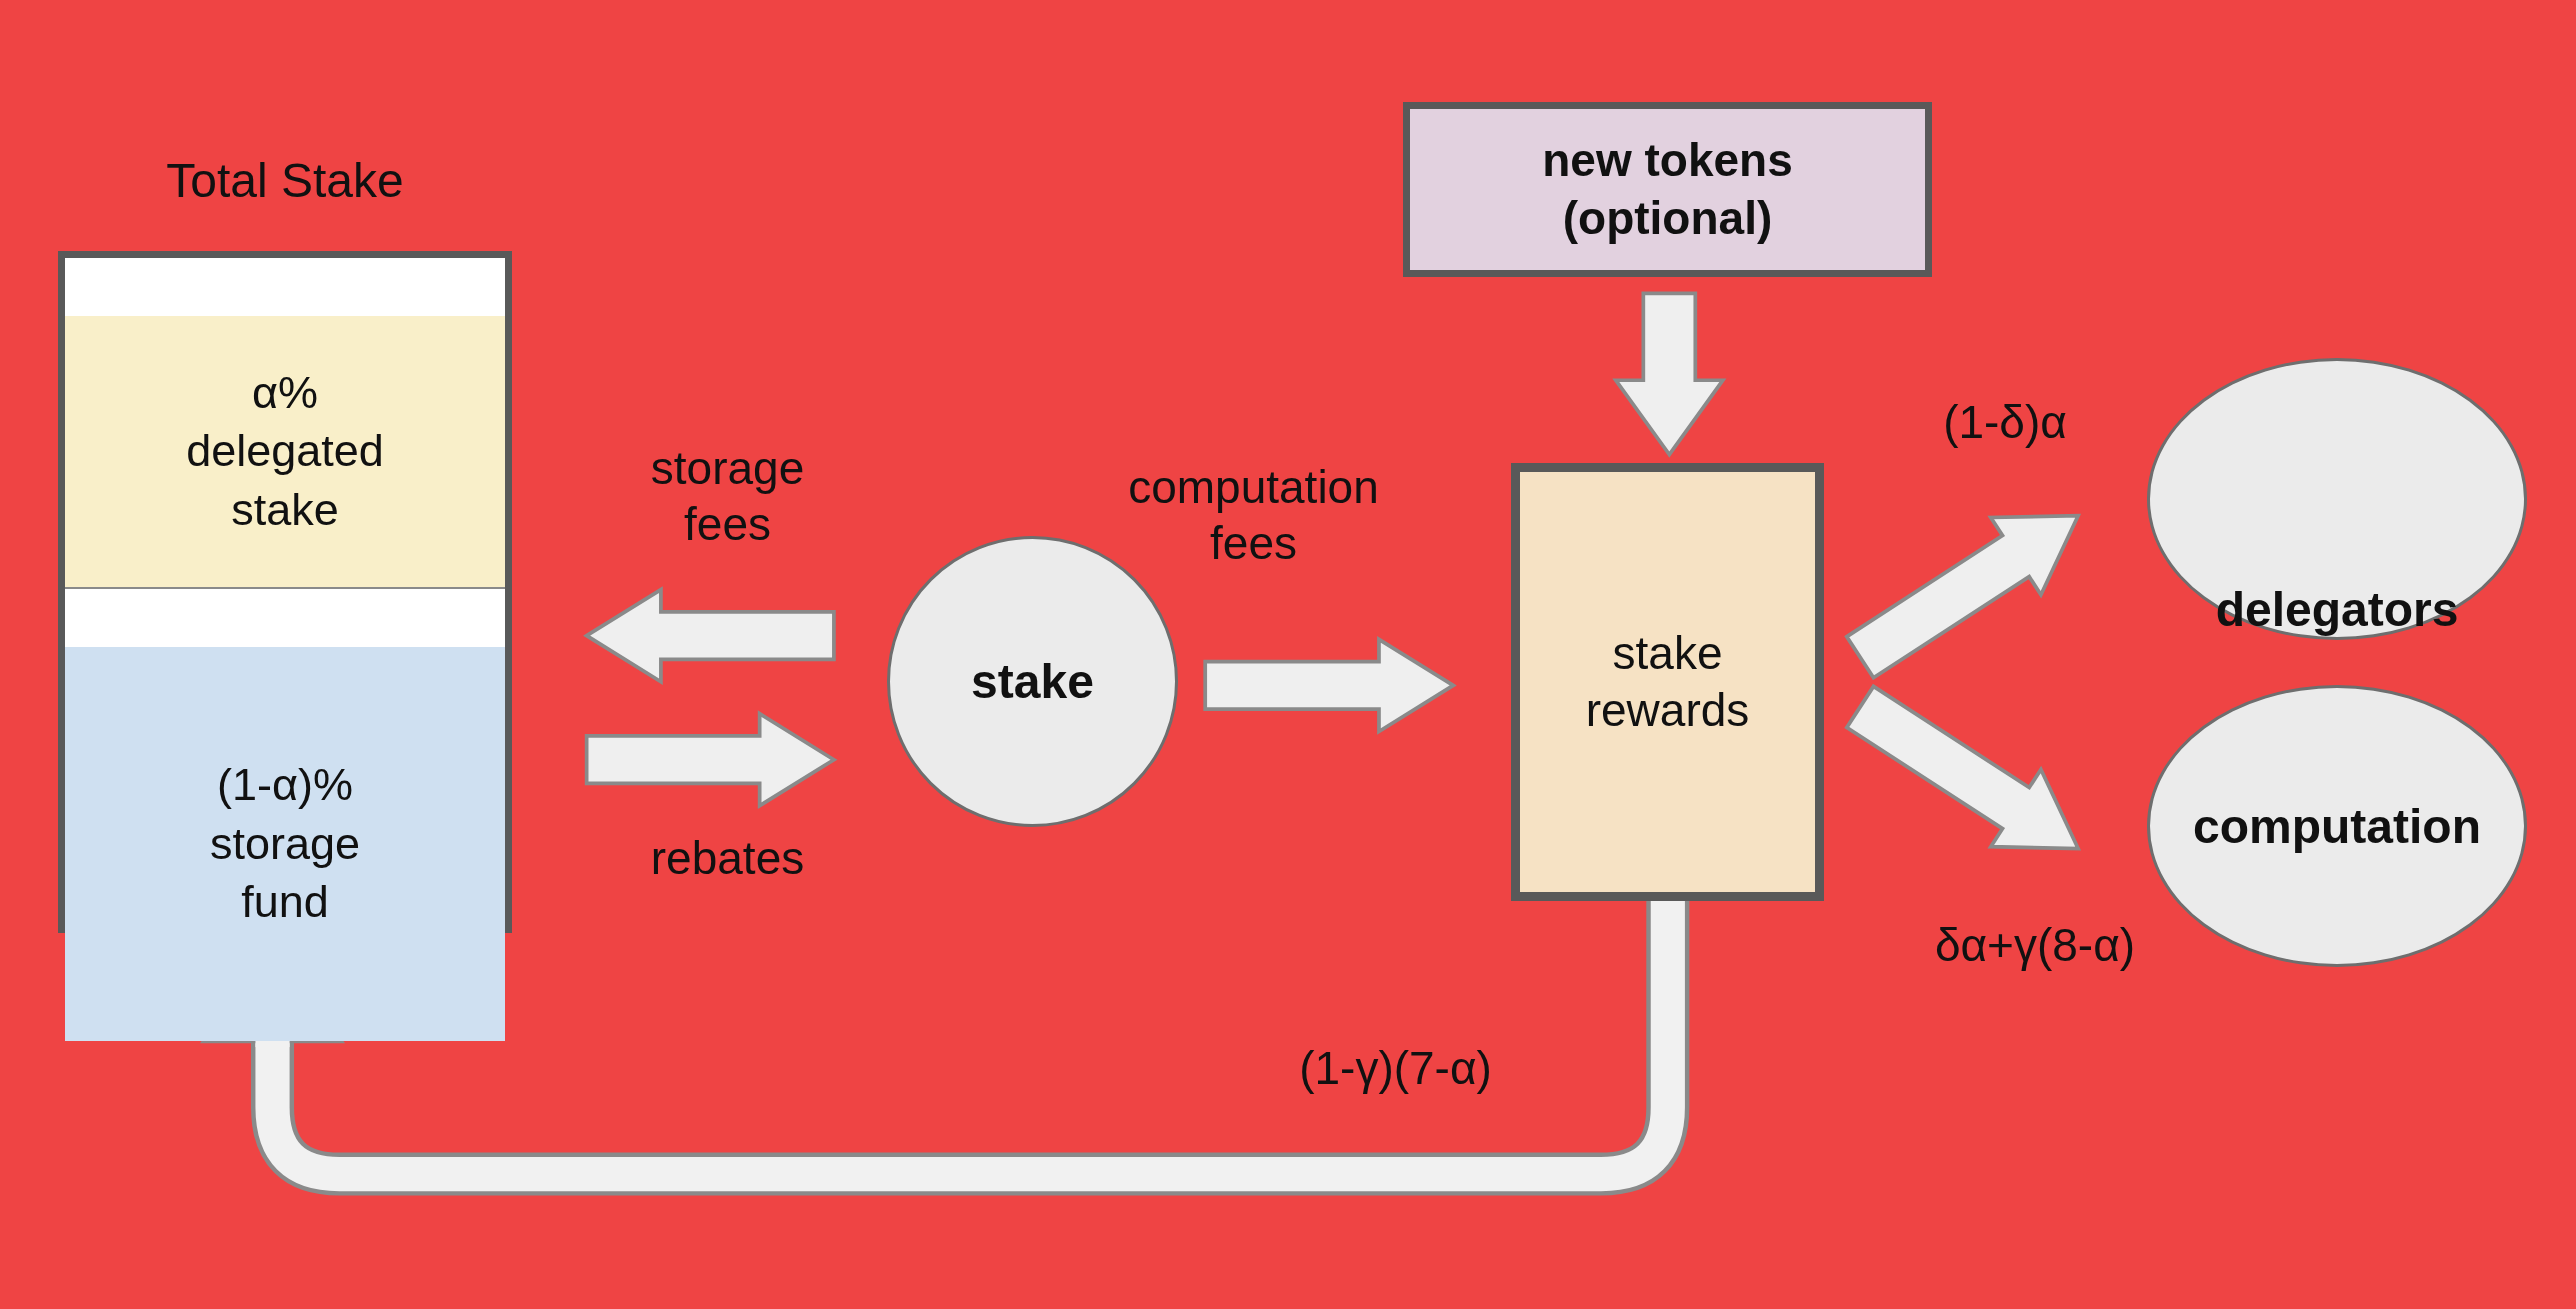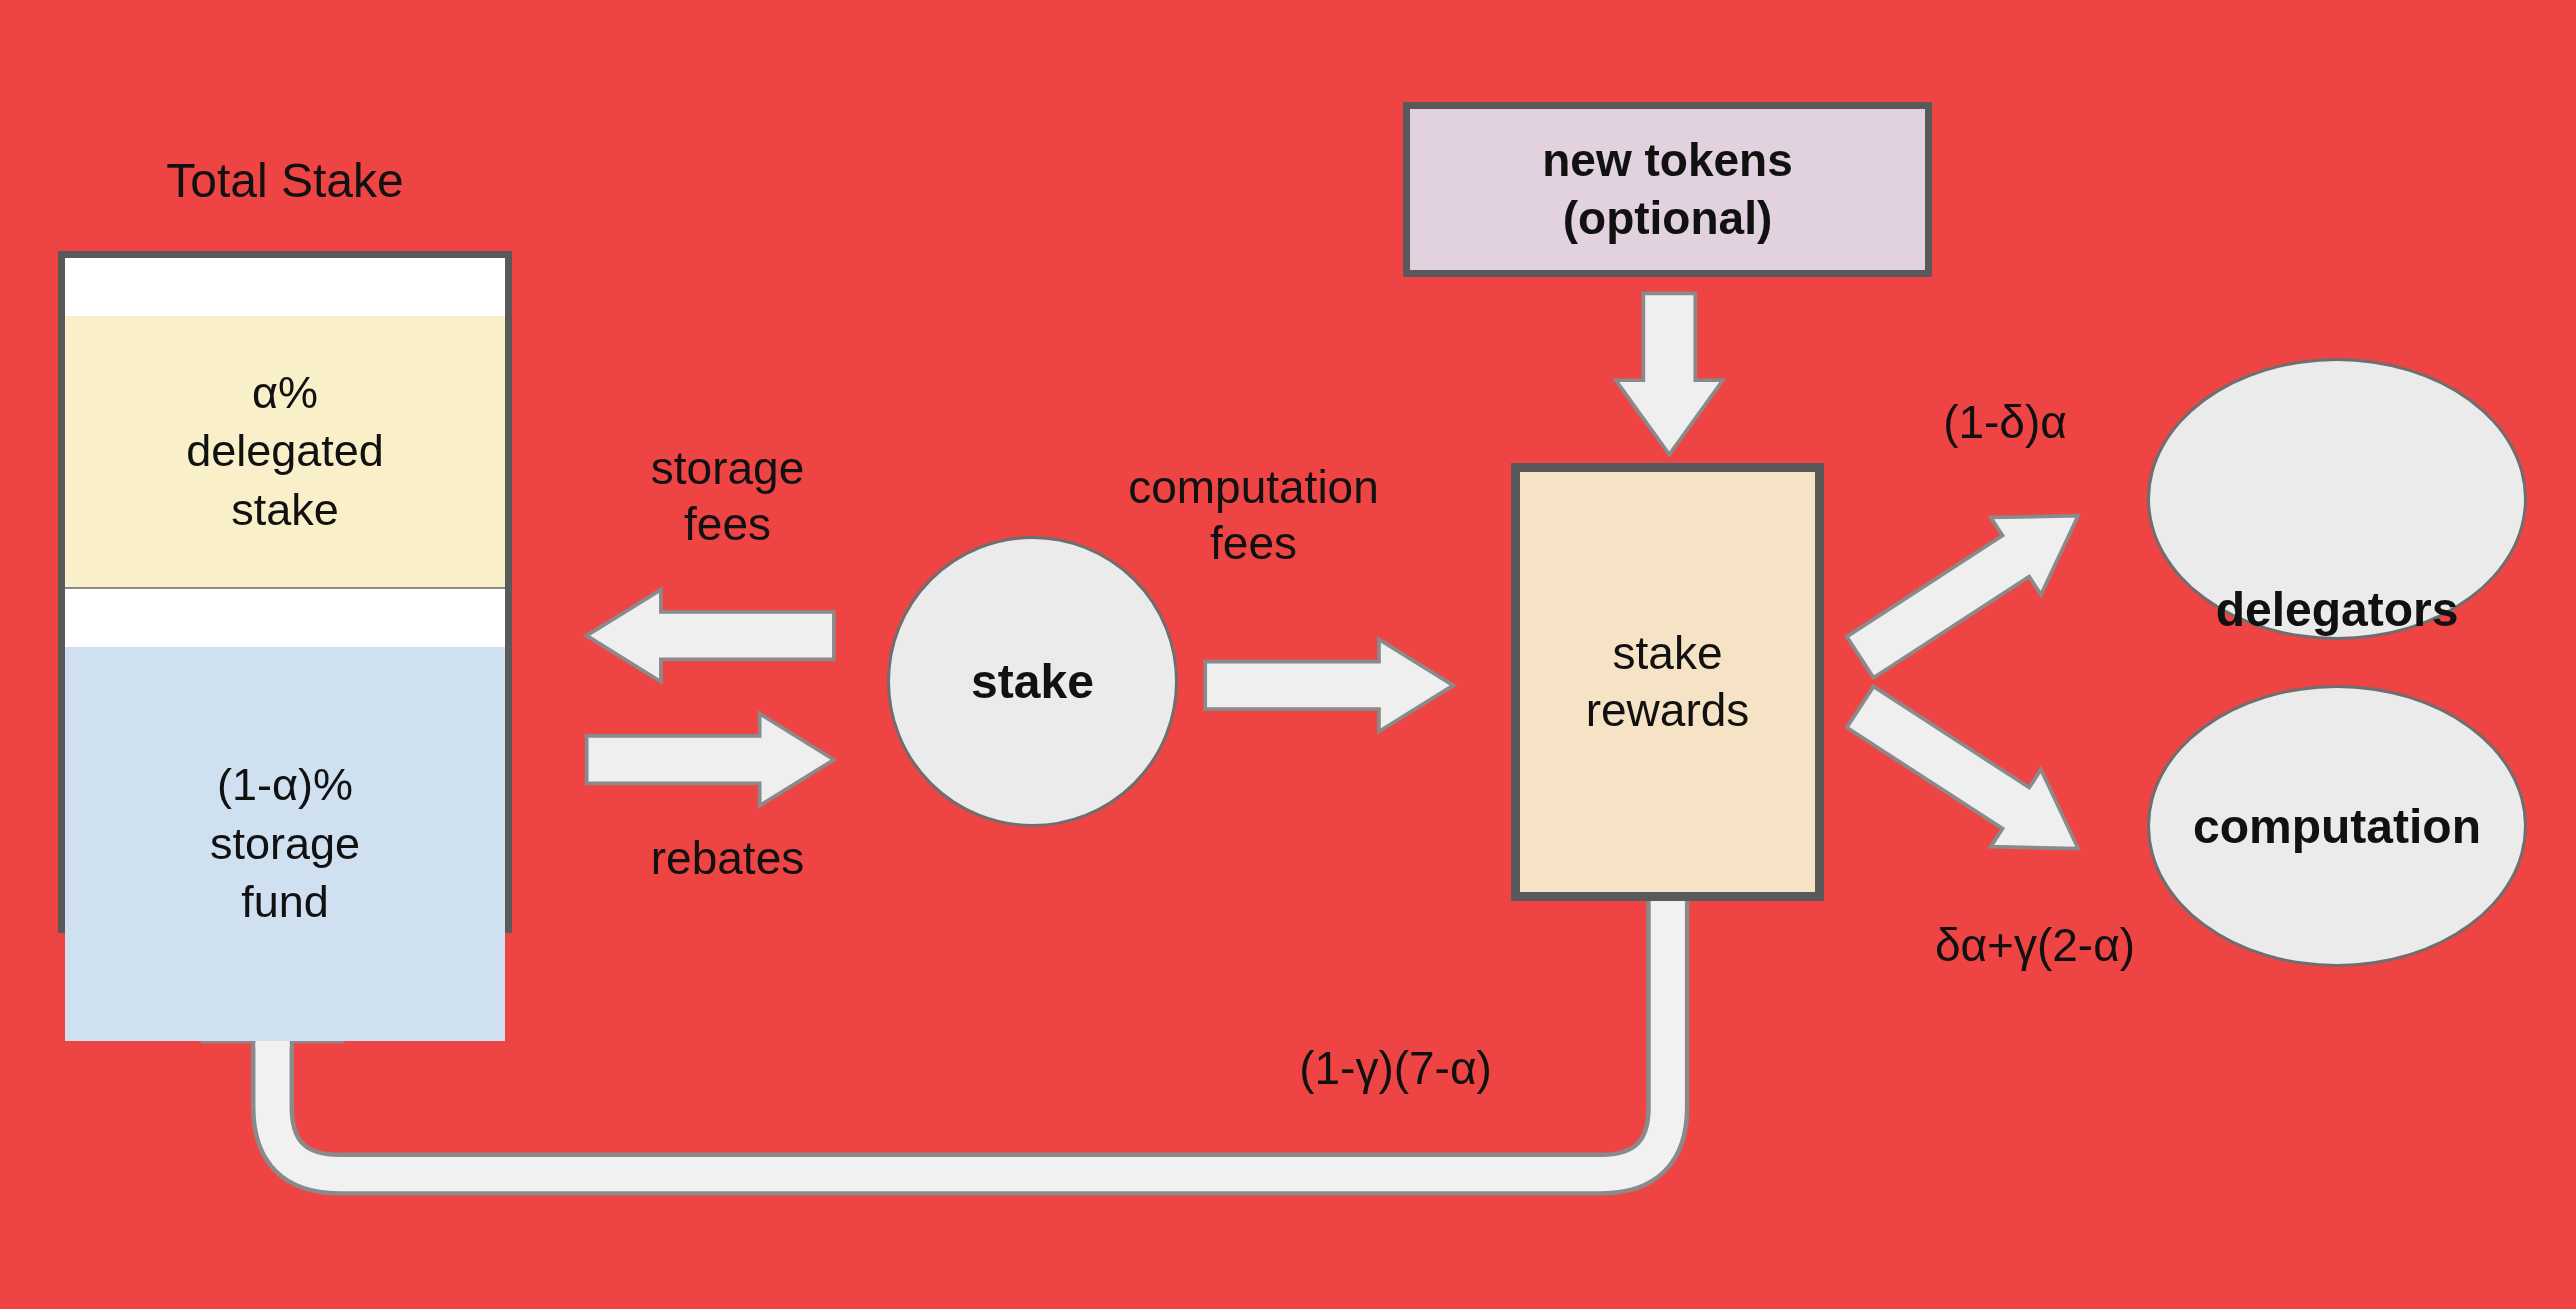--- a/index.html
+++ b/index.html
@@ -150,21 +150,21 @@
 (optional)</span>
   </div>
 
   <div id="stake-rewards-box" class="box">
     <span style="white-space:pre-line;">stake
 rewards</span>
   </div>
 
   <div class="label" style="left:1849px; top:394px; width:312px;">(1-δ)α</div>
 
-  <div class="label" style="left:1827px; top:917px; width:416px;">δα+γ(2-α)</div>
+  <div class="label" style="left:1827px; top:917px; width:416px;">δα+γ(8-α)</div>
 
   <div class="label" style="left:1210px; top:1040px; width:371px;">(1-γ)(7-α)</div>
 
   <div id="delegators-ellipse" class="node-circle">
     <span>delegators</span>
   </div>
 
   <div id="validators-ellipse" class="node-circle">
     <span>computation</span>
   </div>

